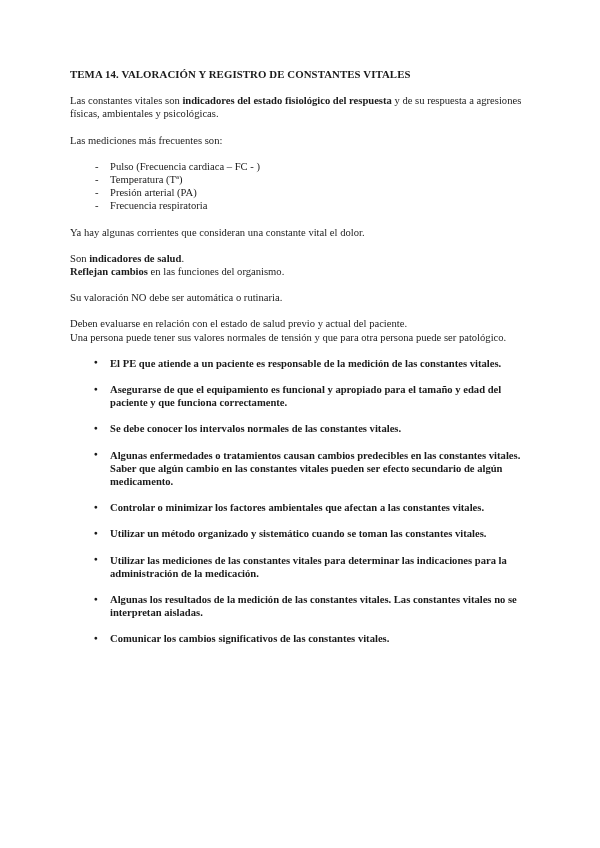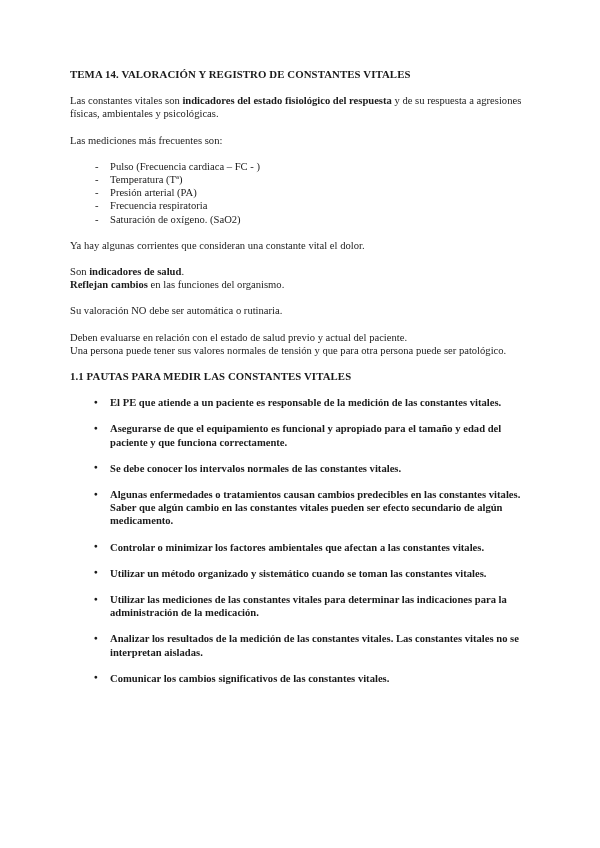--- a/index.html
+++ b/index.html
@@ -73,44 +73,42 @@
 
   <p><span>Las constantes vitales son </span><b>indicadores del estado fisiológico del respuesta</b><span> y de su respuesta a agresiones físicas, ambientales y psicológicas.</span></p>
 
   <p>Las mediciones más frecuentes son:</p>
 
   <ul class="dash-list">
     <li>Pulso (Frecuencia cardiaca – FC - )</li>
     <li>Temperatura (Tª)</li>
     <li>Presión arterial (PA)</li>
     <li>Frecuencia respiratoria</li>
-    <li>Saturación de oxígeno. (SaO2)</li>
   </ul>
 
   <p>Ya hay algunas corrientes que consideran una constante vital el dolor.</p>
 
   <div class="para-block">
     <div><span>Son </span><b>indicadores de salud</b><span>.</span></div>
     <div><b>Reflejan cambios</b><span> en las funciones del organismo.</span></div>
   </div>
 
   <p>Su valoración NO debe ser automática o rutinaria.</p>
 
   <div class="para-block">
     <div>Deben evaluarse en relación con el estado de salud previo y actual del paciente.</div>
     <div>Una persona puede tener sus valores normales de tensión y que para otra persona puede ser patológico.</div>
   </div>
 
-  <h2 class="sec-heading">1.1 PAUTAS PARA MEDIR LAS CONSTANTES VITALES</h2>
 
   <ul class="bullet-list">
     <li>El PE que atiende a un paciente es responsable de la medición de las constantes vitales.</li>
     <li>Asegurarse de que el equipamiento es funcional y apropiado para el tamaño y edad del paciente y que funciona correctamente.</li>
     <li>Se debe conocer los intervalos normales de las constantes vitales.</li>
     <li>Algunas enfermedades o tratamientos causan cambios predecibles en las constantes vitales. Saber que algún cambio en las constantes vitales pueden ser efecto secundario de algún medicamento.</li>
     <li>Controlar o minimizar los factores ambientales que afectan a las constantes vitales.</li>
     <li>Utilizar un método organizado y sistemático cuando se toman las constantes vitales.</li>
     <li>Utilizar las mediciones de las constantes vitales para determinar las indicaciones para la administración de la medicación.</li>
-    <li>Analizar los resultados de la medición de las constantes vitales. Las constantes vitales no se interpretan aisladas.</li>
+    <li>Algunas los resultados de la medición de las constantes vitales. Las constantes vitales no se interpretan aisladas.</li>
     <li>Comunicar los cambios significativos de las constantes vitales.</li>
   </ul>
 
 </div>
 
 </body></html>

